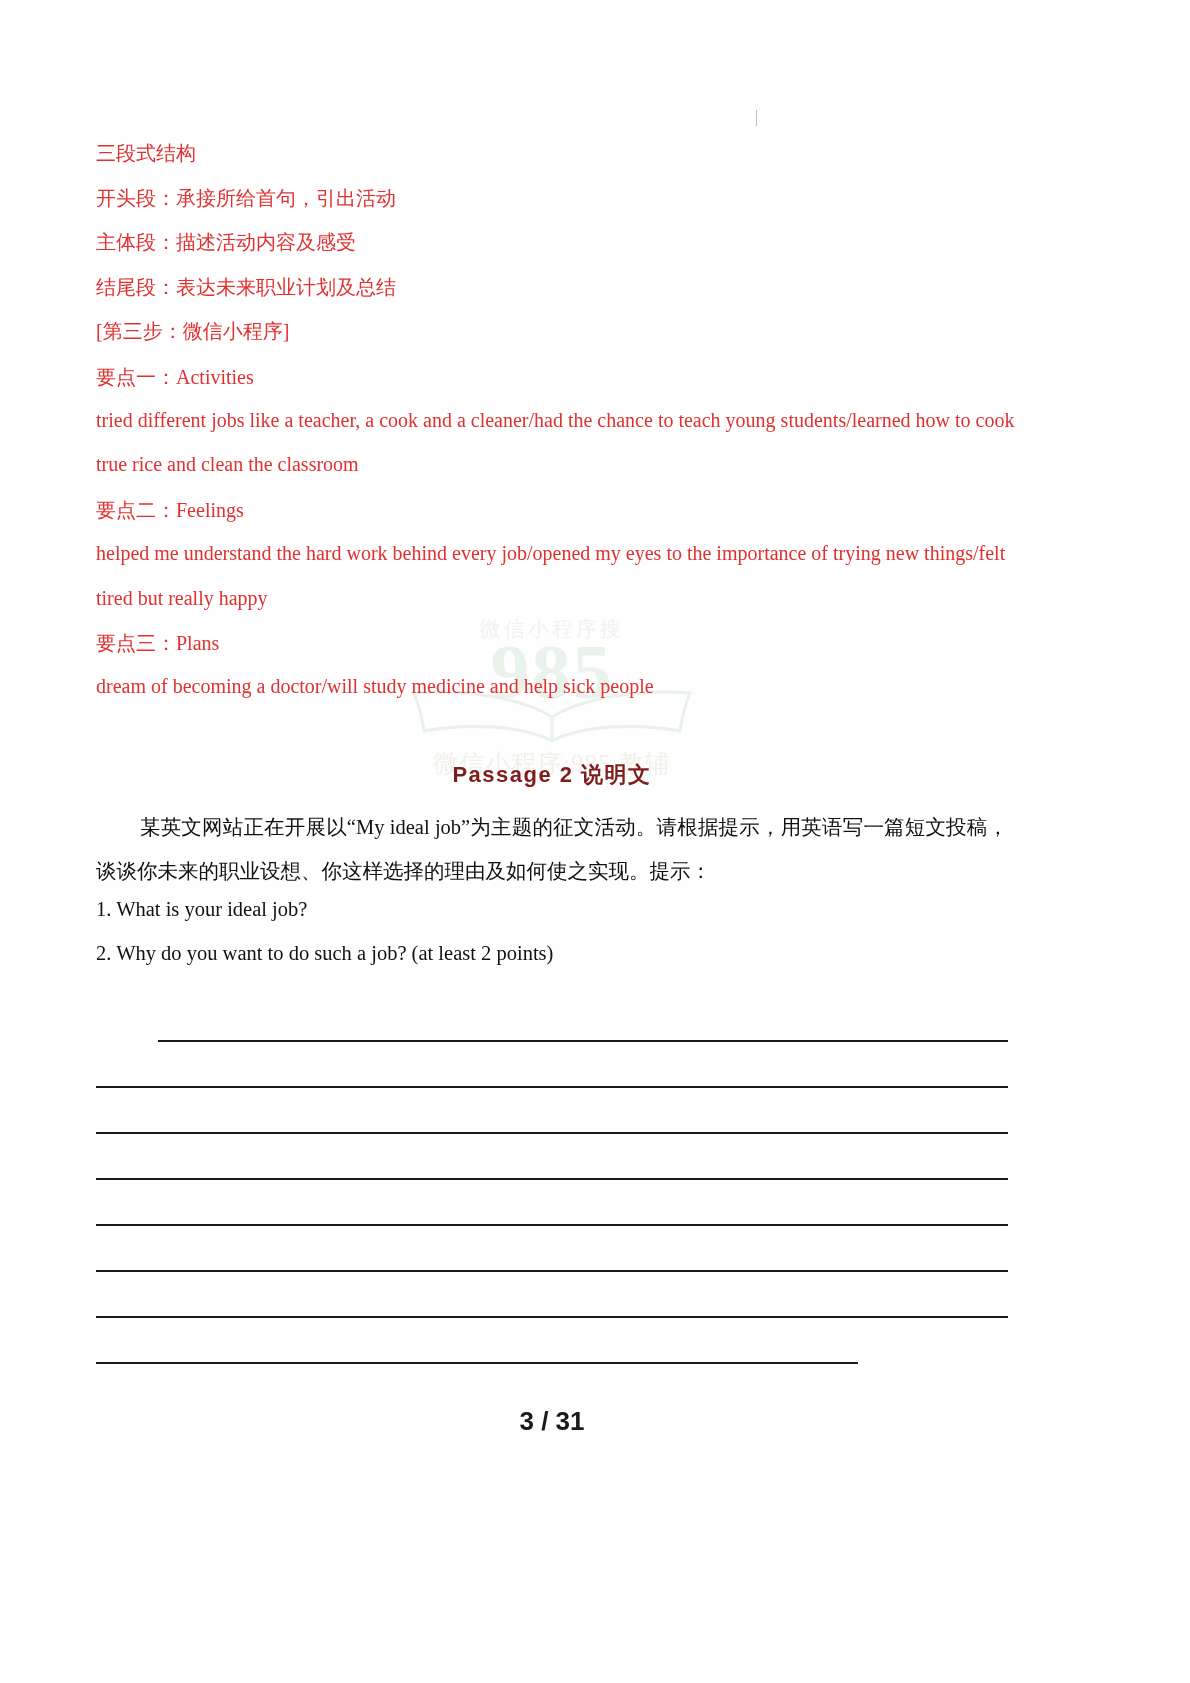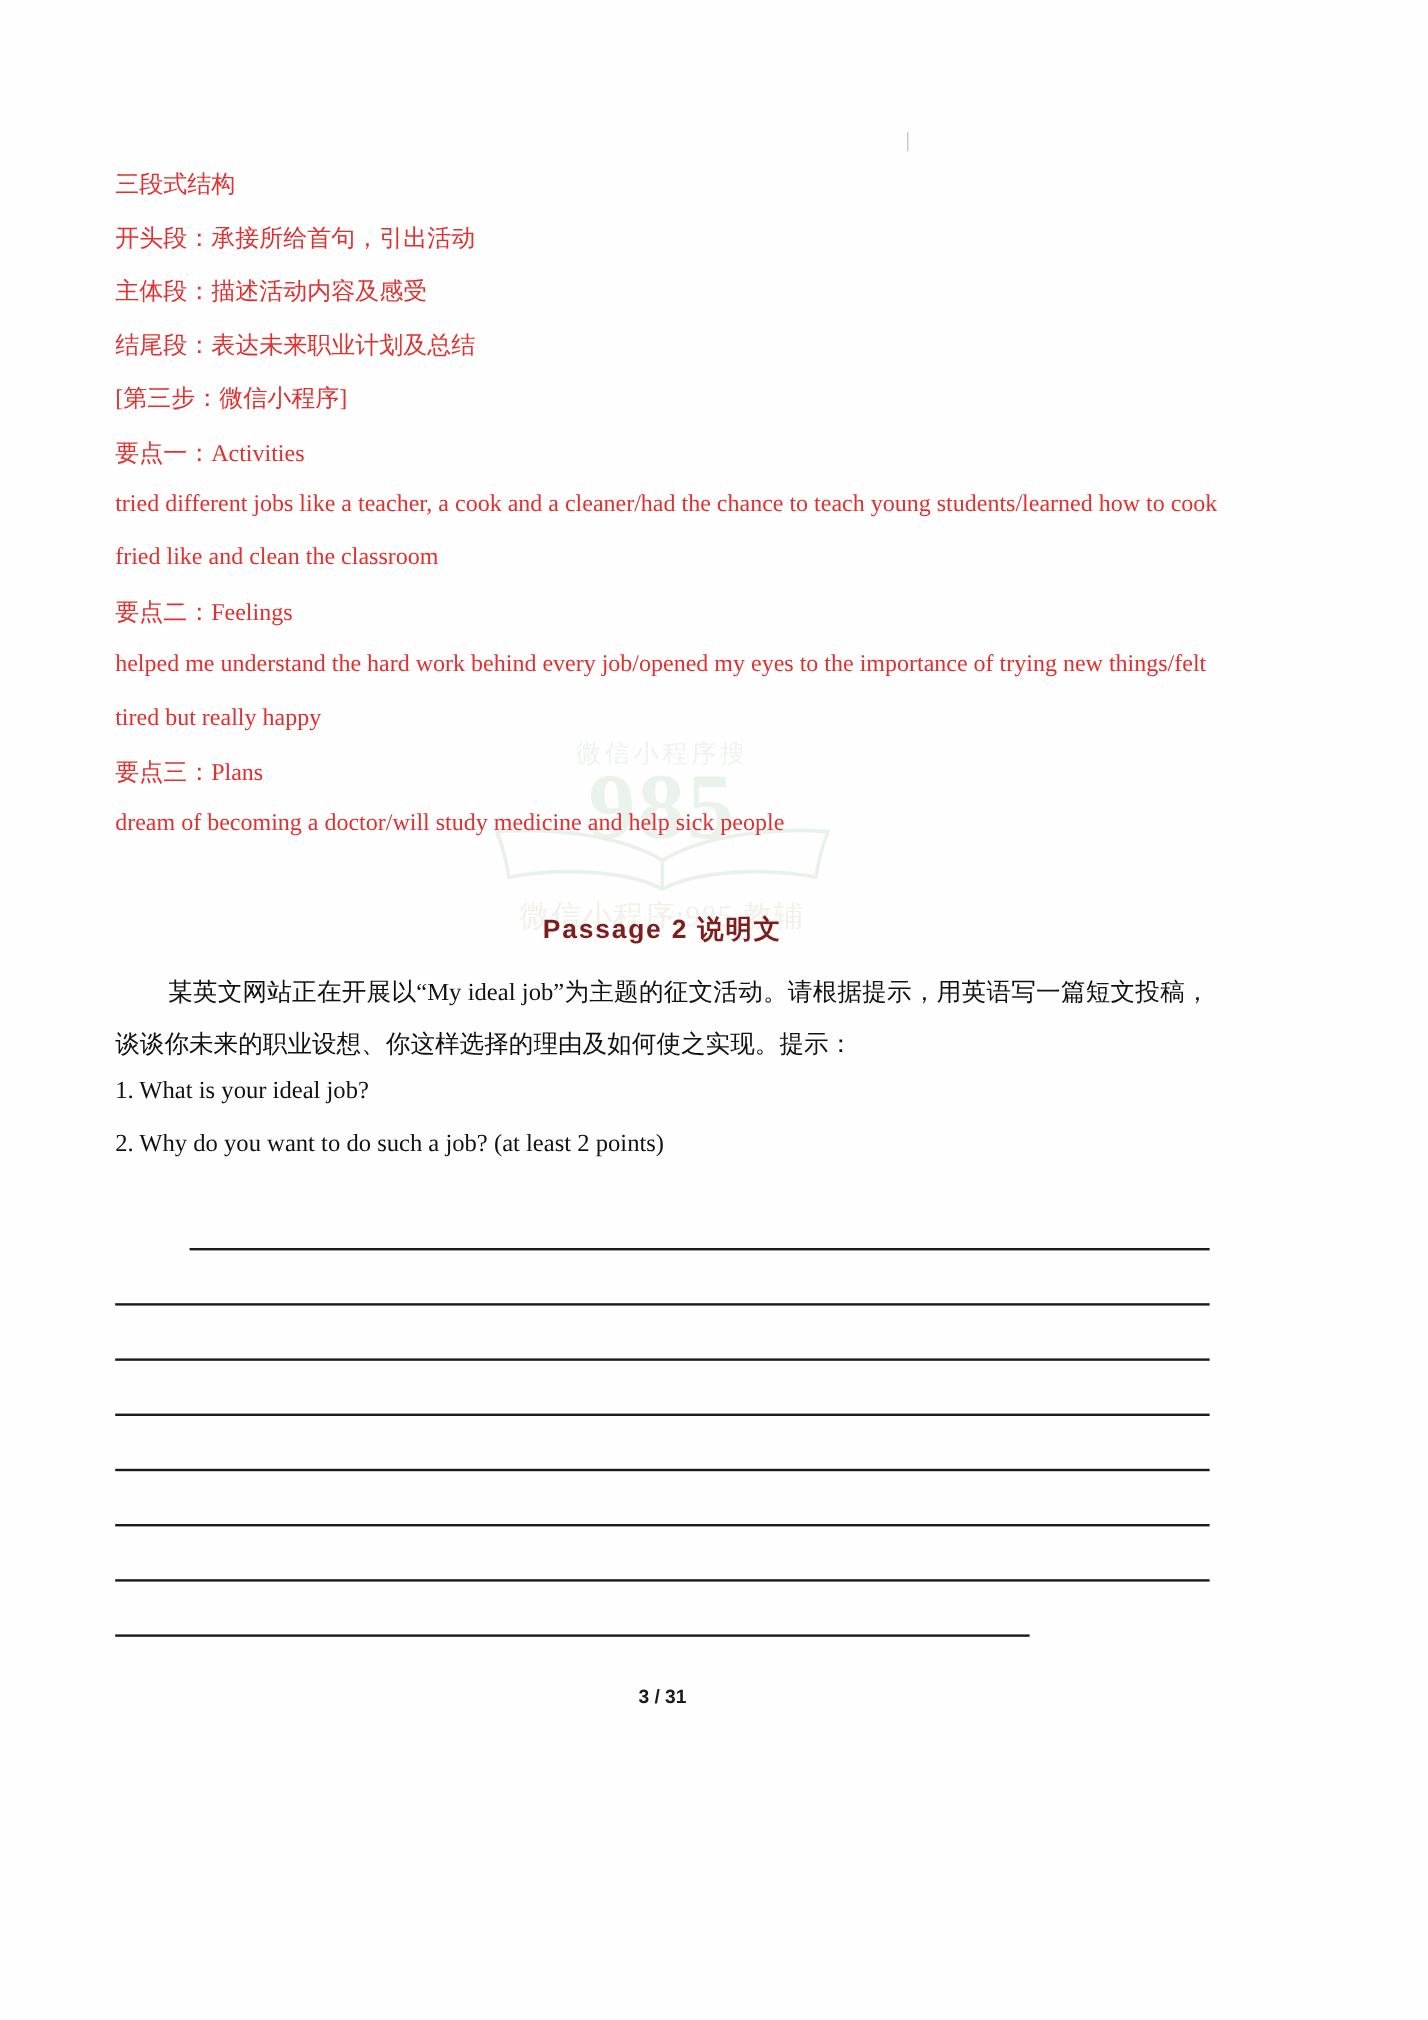--- a/index.html
+++ b/index.html
@@ -137,21 +137,21 @@
 
   
   .footer {
     position: absolute;
     left: 0;
     top: 1406px;
     width: 912px;
     text-align: center;
     font-family: "Liberation Sans", "DejaVu Sans", sans-serif;
     font-weight: bold;
-    font-size: 16px;
+    font-size: 26px;
     color: #1a1a1a;
     z-index: 2;
   }
 
   .caret {
     position: absolute;
     left: 756px;
     top: 110px;
     width: 1px;
     height: 16px;
@@ -181,21 +181,21 @@
     </div>
 
     <div class="red red-cn" style="top:140px">三段式结构</div>
     <div class="red red-cn" style="top:185px">开头段：承接所给首句，引出活动</div>
     <div class="red red-cn" style="top:229px">主体段：描述活动内容及感受</div>
     <div class="red red-cn" style="top:274px">结尾段：表达未来职业计划及总结</div>
     <div class="red red-cn" style="top:318px">[第三步：微信小程序]</div>
 
     <div class="red red-cn" style="top:364px">要点一：Activities</div>
     <div class="red red-en" style="top:409px">tried different jobs like a teacher, a cook and a cleaner/had the chance to teach young students/learned how to cook</div>
-    <div class="red red-en" style="top:453px">fried like and clean the classroom</div>
+    <div class="red red-en" style="top:453px">true rice and clean the classroom</div>
 
     <div class="red red-cn" style="top:497px">要点二：Feelings</div>
     <div class="red red-en" style="top:542px">helped me understand the hard work behind every job/opened my eyes to the importance of trying new things/felt</div>
     <div class="red red-en" style="top:587px">tired but really happy</div>
 
     <div class="red red-cn" style="top:630px">要点三：Plans</div>
     <div class="red red-en" style="top:675px">dream of becoming a doctor/will study medicine and help sick people</div>
 
     <div class="passage-heading">Passage 2 说明文</div>
 

